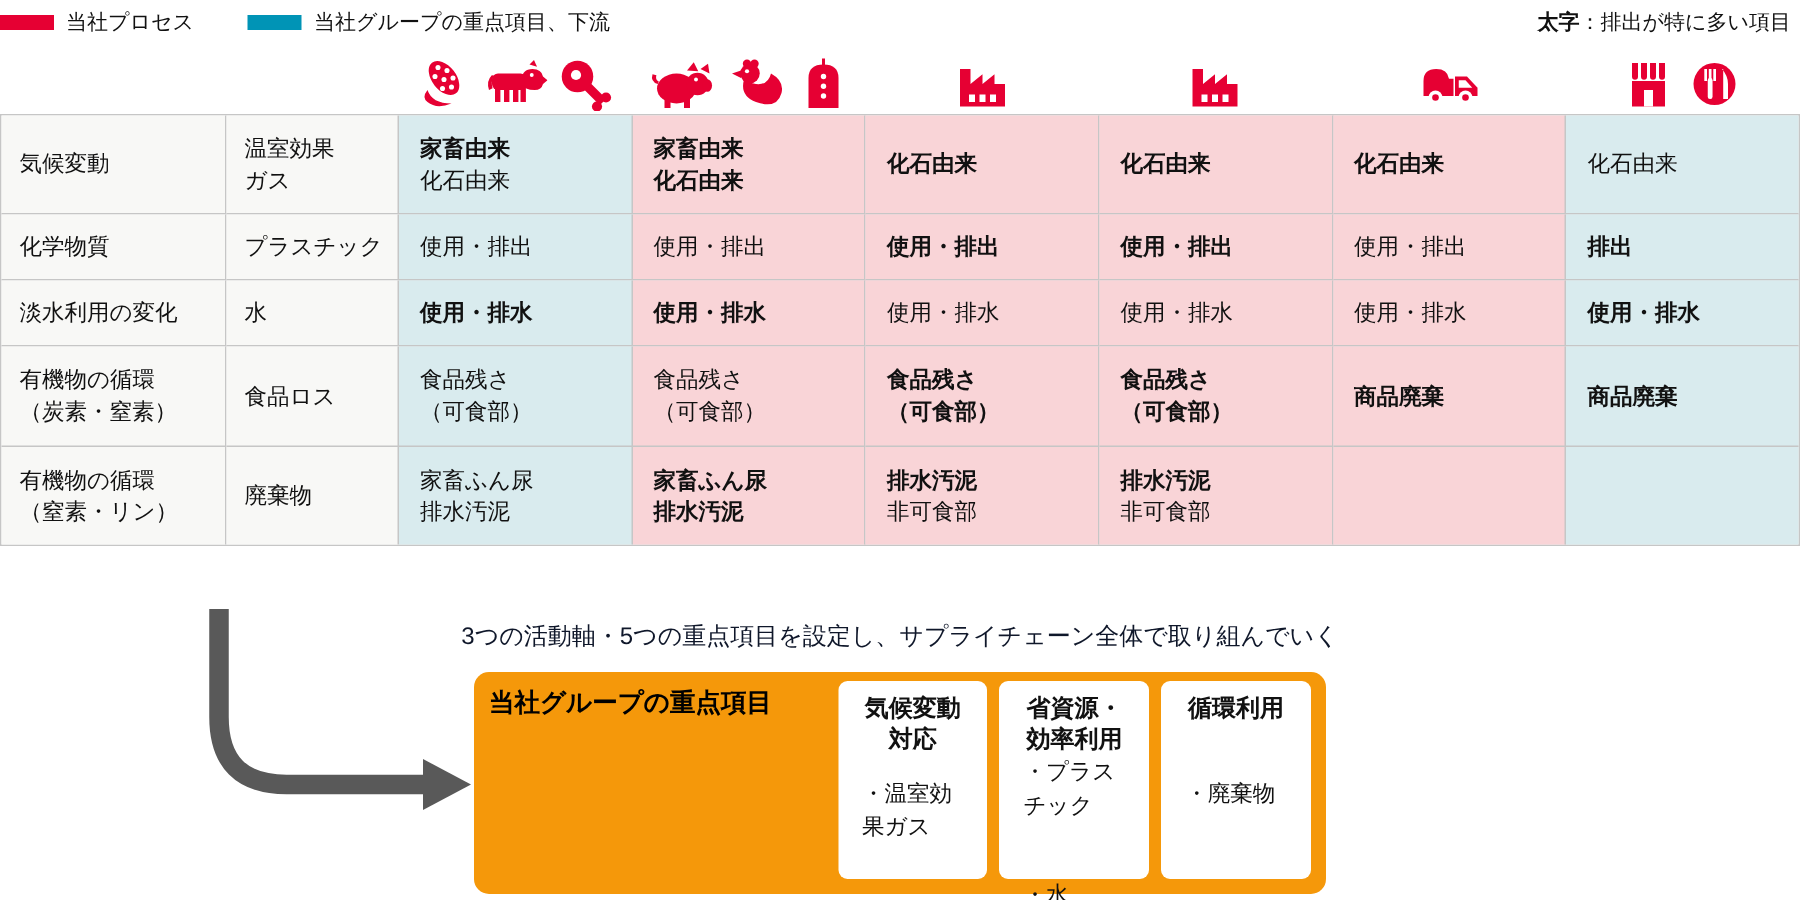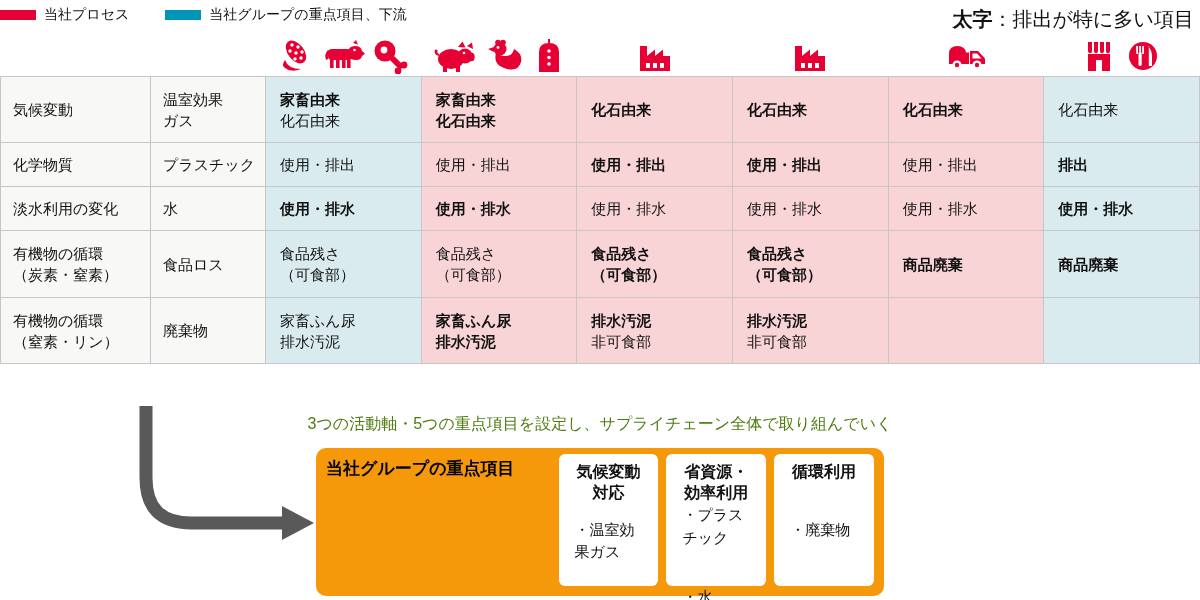--- a/index.html
+++ b/index.html
@@ -4,21 +4,21 @@
 <style>
   html,body{margin:0;padding:0;background:#fff;}
   .canvas{position:relative;width:1200px;height:600px;background:#fff;overflow:hidden;
           font-family:"Liberation Sans","DejaVu Sans",sans-serif;color:#111;}
 
   
   .legend{position:absolute;top:6px;left:0;display:flex;align-items:center;gap:8px;font-size:14px;}
   .sw{width:36px;height:10px;display:inline-block;}
   .sw.red{background:#e60033;}
   .sw.teal{background:#0094b6;margin-left:28px;}
-  .note{position:absolute;top:6px;right:6px;font-size:20px;}
+  .note{position:absolute;top:6px;right:6px;font-size:14px;}
   .note b{font-weight:bold;}
 
   
   .icons-row{position:absolute;top:38px;left:1px;width:1198px;height:36px;display:flex;}
   .ic-spacer{width:265px;flex:none;}
   .ic-group{flex:1;display:flex;justify-content:center;align-items:flex-end;gap:6px;}
   .ic-group svg{display:block;}
 
   
   .sc-table{position:absolute;top:76px;left:0;width:1198px;border:1px solid #c6c6c6;background:#fff;}
@@ -48,21 +48,21 @@
   .ci{width:115px;background:#f8f8f6;padding-left:12px;}
   .cs{flex:1;padding-left:14px;}
   .cs.up{background:#d9ebee;}
   .cs.pr{background:#f9d4d7;}
   .ln{display:block;}
   .bd{font-weight:bold;}
   .r1{height:66px;} .r2{height:44px;} .r3{height:44px;} .r4{height:67px;} .r5{height:65px;}
 
   
   .flow-arrow{position:absolute;left:120px;top:406px;}
-  .lead{position:absolute;top:414px;left:0;width:100%;text-align:center;font-size:16px;color:#4d7c0f;}
+  .lead{position:absolute;top:414px;left:0;width:100%;text-align:center;font-size:16px;color:#0f172a;}
   .obox{position:absolute;left:316px;top:448px;width:568px;height:148px;background:#f5980a;
         border-radius:10px;box-sizing:border-box;padding:6px 10px 10px;display:flex;}
   .obox-title{text-align:center;font-weight:bold;font-size:17px;margin:3px 0 7px;color:#000;}
   .cards{flex:1;display:flex;gap:8px;padding-left:44px;}
   .card{flex:1;background:#fff;border-radius:6px;padding:6px 10px 8px;display:flex;flex-direction:column;}
   .card-title{text-align:center;font-weight:bold;font-size:16px;margin-top:2px;}
   .card-items{flex:1;display:flex;flex-direction:column;justify-content:center;
               font-size:15px;line-height:1.5;padding-left:6px;gap:37px;}
 </style>
 </head>

